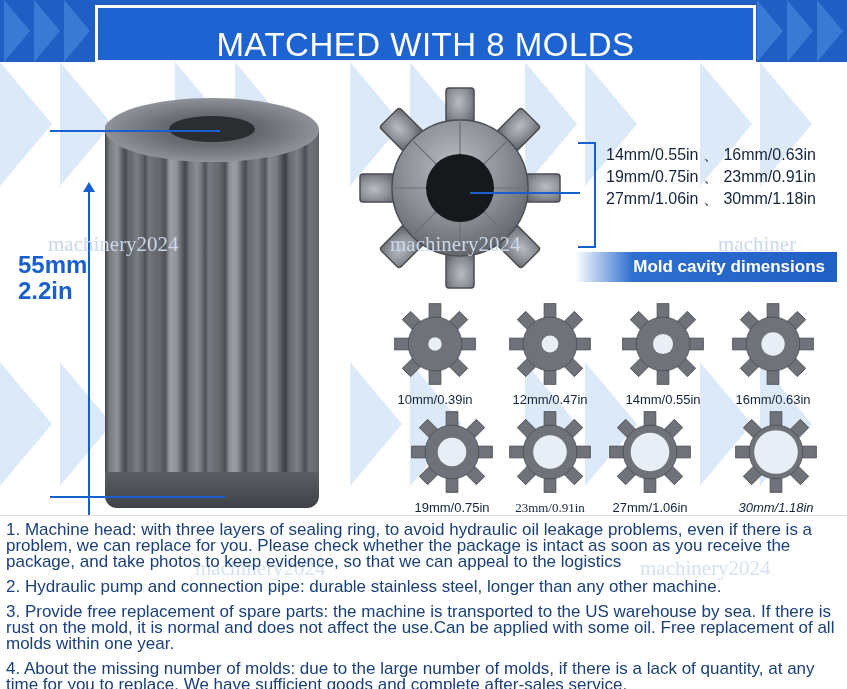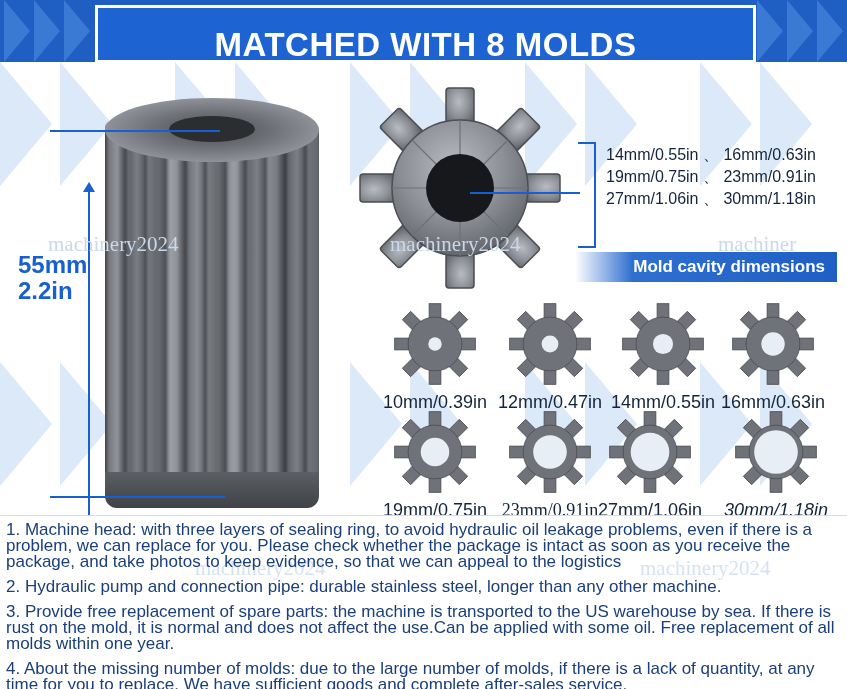--- a/index.html
+++ b/index.html
@@ -37,21 +37,21 @@
     width: 655px; height: 52px;
     background: #1d63d2;
     border: 3px solid #ffffff;
     display: flex;
     align-items: center;
     justify-content: center;
   }
   .header-title {
     color: #ffffff;
     font-size: 33px;
-    font-weight: bold;
+    font-weight: normal;
     letter-spacing: 0.5px;
     white-space: nowrap;
     margin-top: 22px;
   }
   .hdr-chev {
     position: absolute;
     top: 0;
     width: 0; height: 0;
     border-top: 31px solid transparent;
     border-bottom: 31px solid transparent;
@@ -234,21 +234,21 @@
     left: 380px; top: 240px;
     width: 455px; height: 208px;
   }
   .cell {
     position: absolute;
     width: 110px;
     text-align: center;
   }
   .cell .caption {
     margin-top: 2px;
-    font-size: 18px;
+    font-size: 13px;
     color: #13243c;
     white-space: nowrap;
   }
 
   
   .notes {
     position: absolute;
     left: 0; top: 515px;
     width: 847px; height: 174px;
     background: #ffffff;
@@ -532,21 +532,21 @@
             <g transform="rotate(315)">
                 <rect x="-7" y="-48" width="14" height="18"></rect>
               </g>
             <circle cx="0" cy="0" r="32"></circle>
             <circle cx="0" cy="0" r="14" fill="#e8eef6" stroke="none"></circle>
           </g>
         </svg>
         <div class="caption">16mm/0.63in</div>
       </div>
 
-      <div class="cell" style="left:0px; top:108px;text-align:center;">
+      <div class="cell" style="left:17px; top:108px;text-align:center;">
         <svg width="84" height="84" viewBox="0 0 100 100">
           <g transform="translate(50,50)" fill="#6f7278" stroke="#4b4e53" stroke-width="1">
             <g transform="rotate(0)">
                 <rect x="-7" y="-48" width="14" height="18"></rect>
               </g>
             <g transform="rotate(45)">
                 <rect x="-7" y="-48" width="14" height="18"></rect>
               </g>
             <g transform="rotate(90)">
                 <rect x="-7" y="-48" width="14" height="18"></rect>

